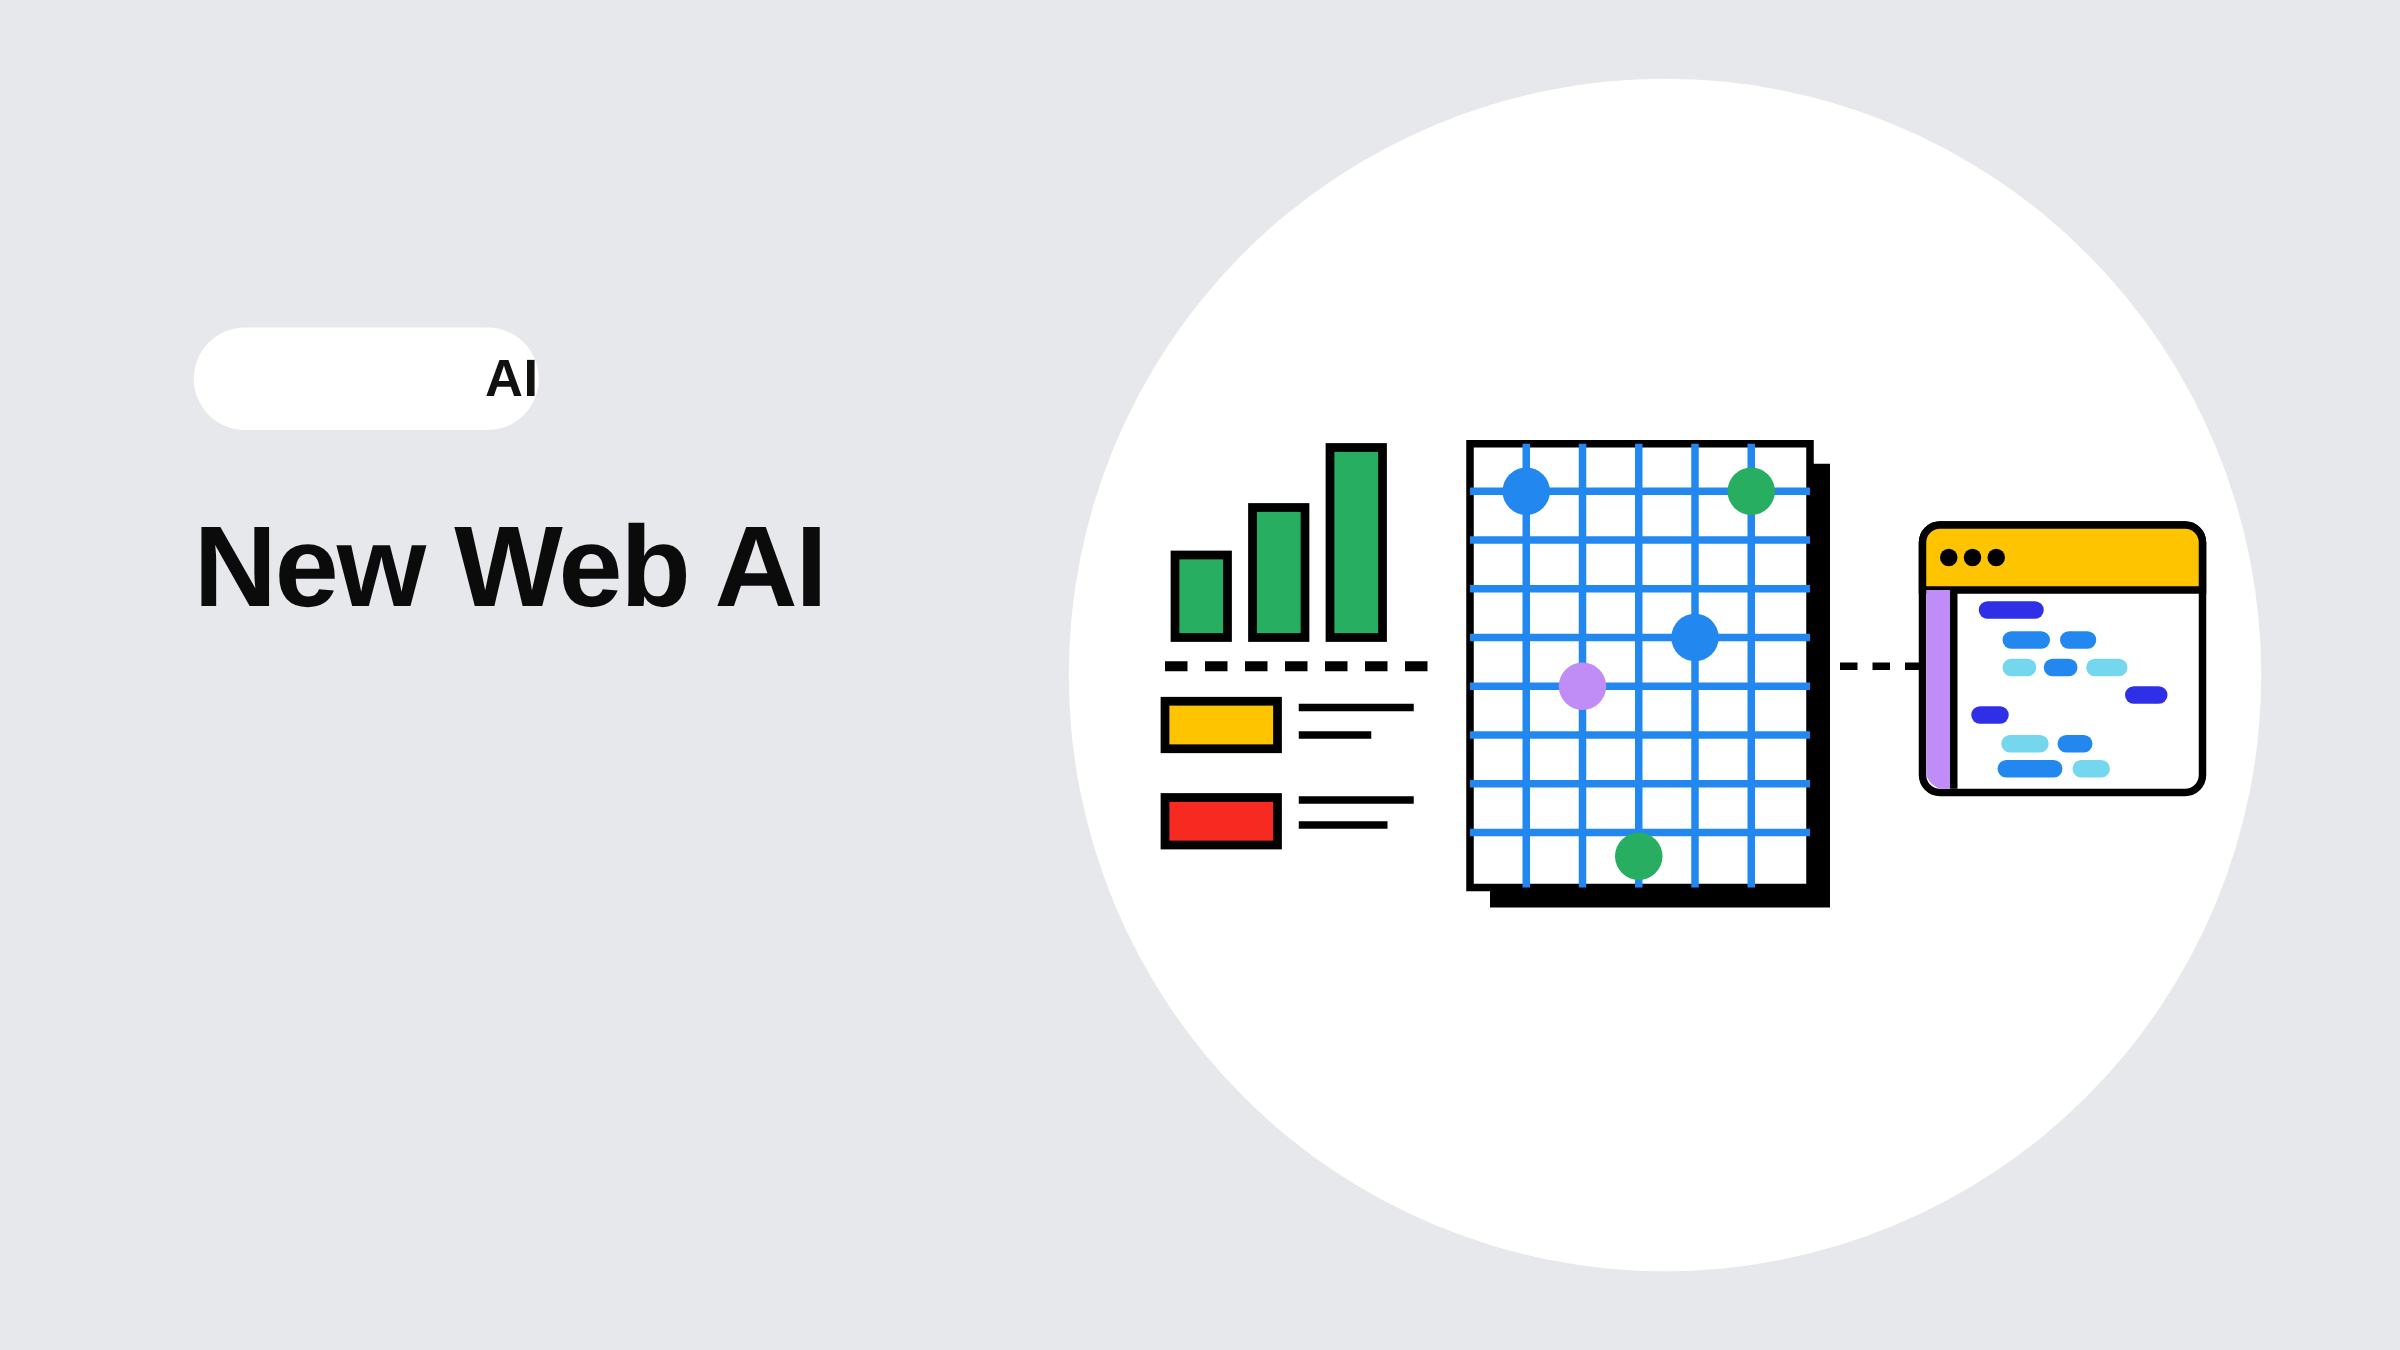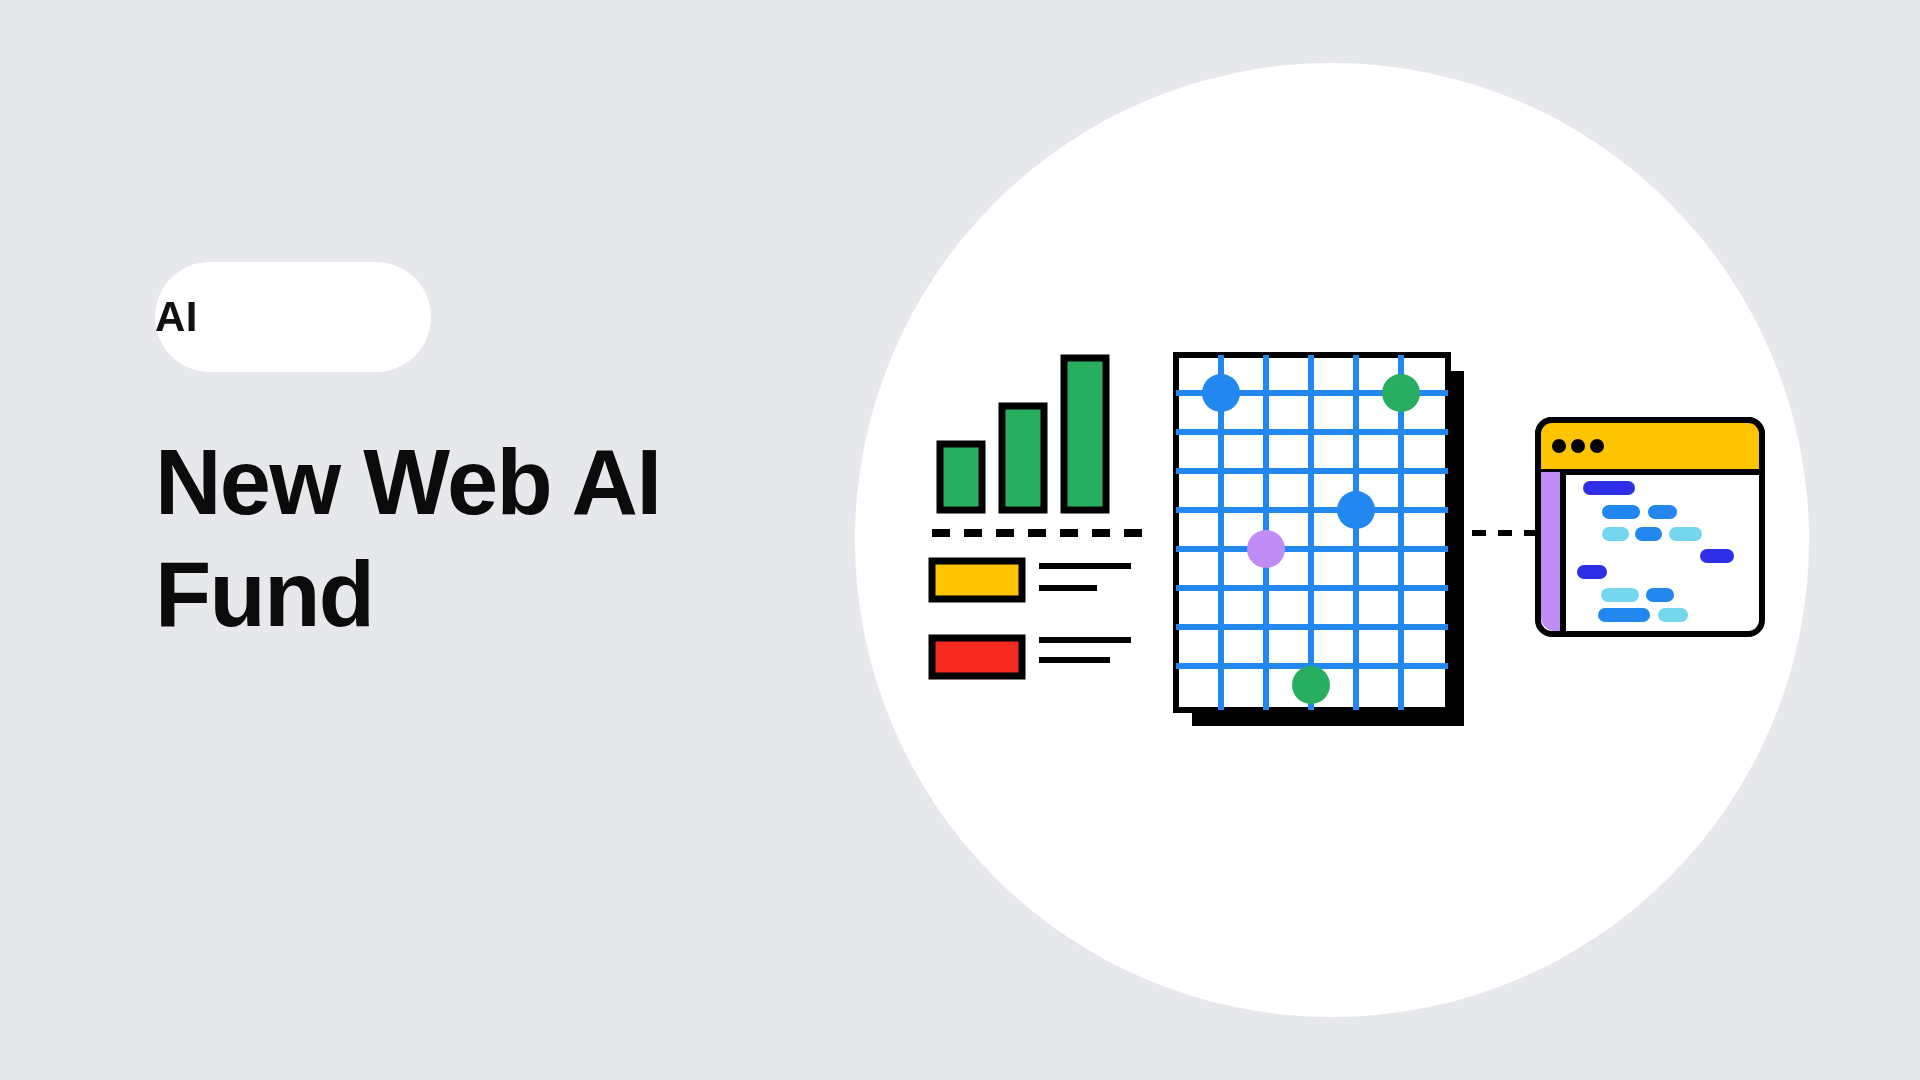--- a/index.html
+++ b/index.html
@@ -18,22 +18,22 @@
   
   .text-col {
     position:absolute;
     left:155px; top:262px;
     width:700px;
   }
 
   .badge {
     display:inline-flex;
     align-items:center;
-    justify-content:flex-start;
-    width:276px; height:110px;
+    justify-content:flex-end;
+    width:276px; height:82px;
     background:#ffffff;
     border-radius:55px;
   }
   .badge-label {
     font-size:42px;
     font-weight:bold;
     letter-spacing:0.5px;
     color:#111111;
     line-height:1;
   }
@@ -75,21 +75,20 @@
 <div class="stage">
 
   <div class="text-col">
 
     <div class="badge">
       <span class="badge-label">AI</span>
     </div>
 
     <h1 class="headline">
       <span class="headline-line">New Web AI</span>
-      <span class="headline-line">Fund</span>
     </h1>
 
   </div>
 
   <div class="illustration">
 
     <div class="disc"></div>
 
     <svg class="art-svg" viewBox="0 0 1920 1080">
 

